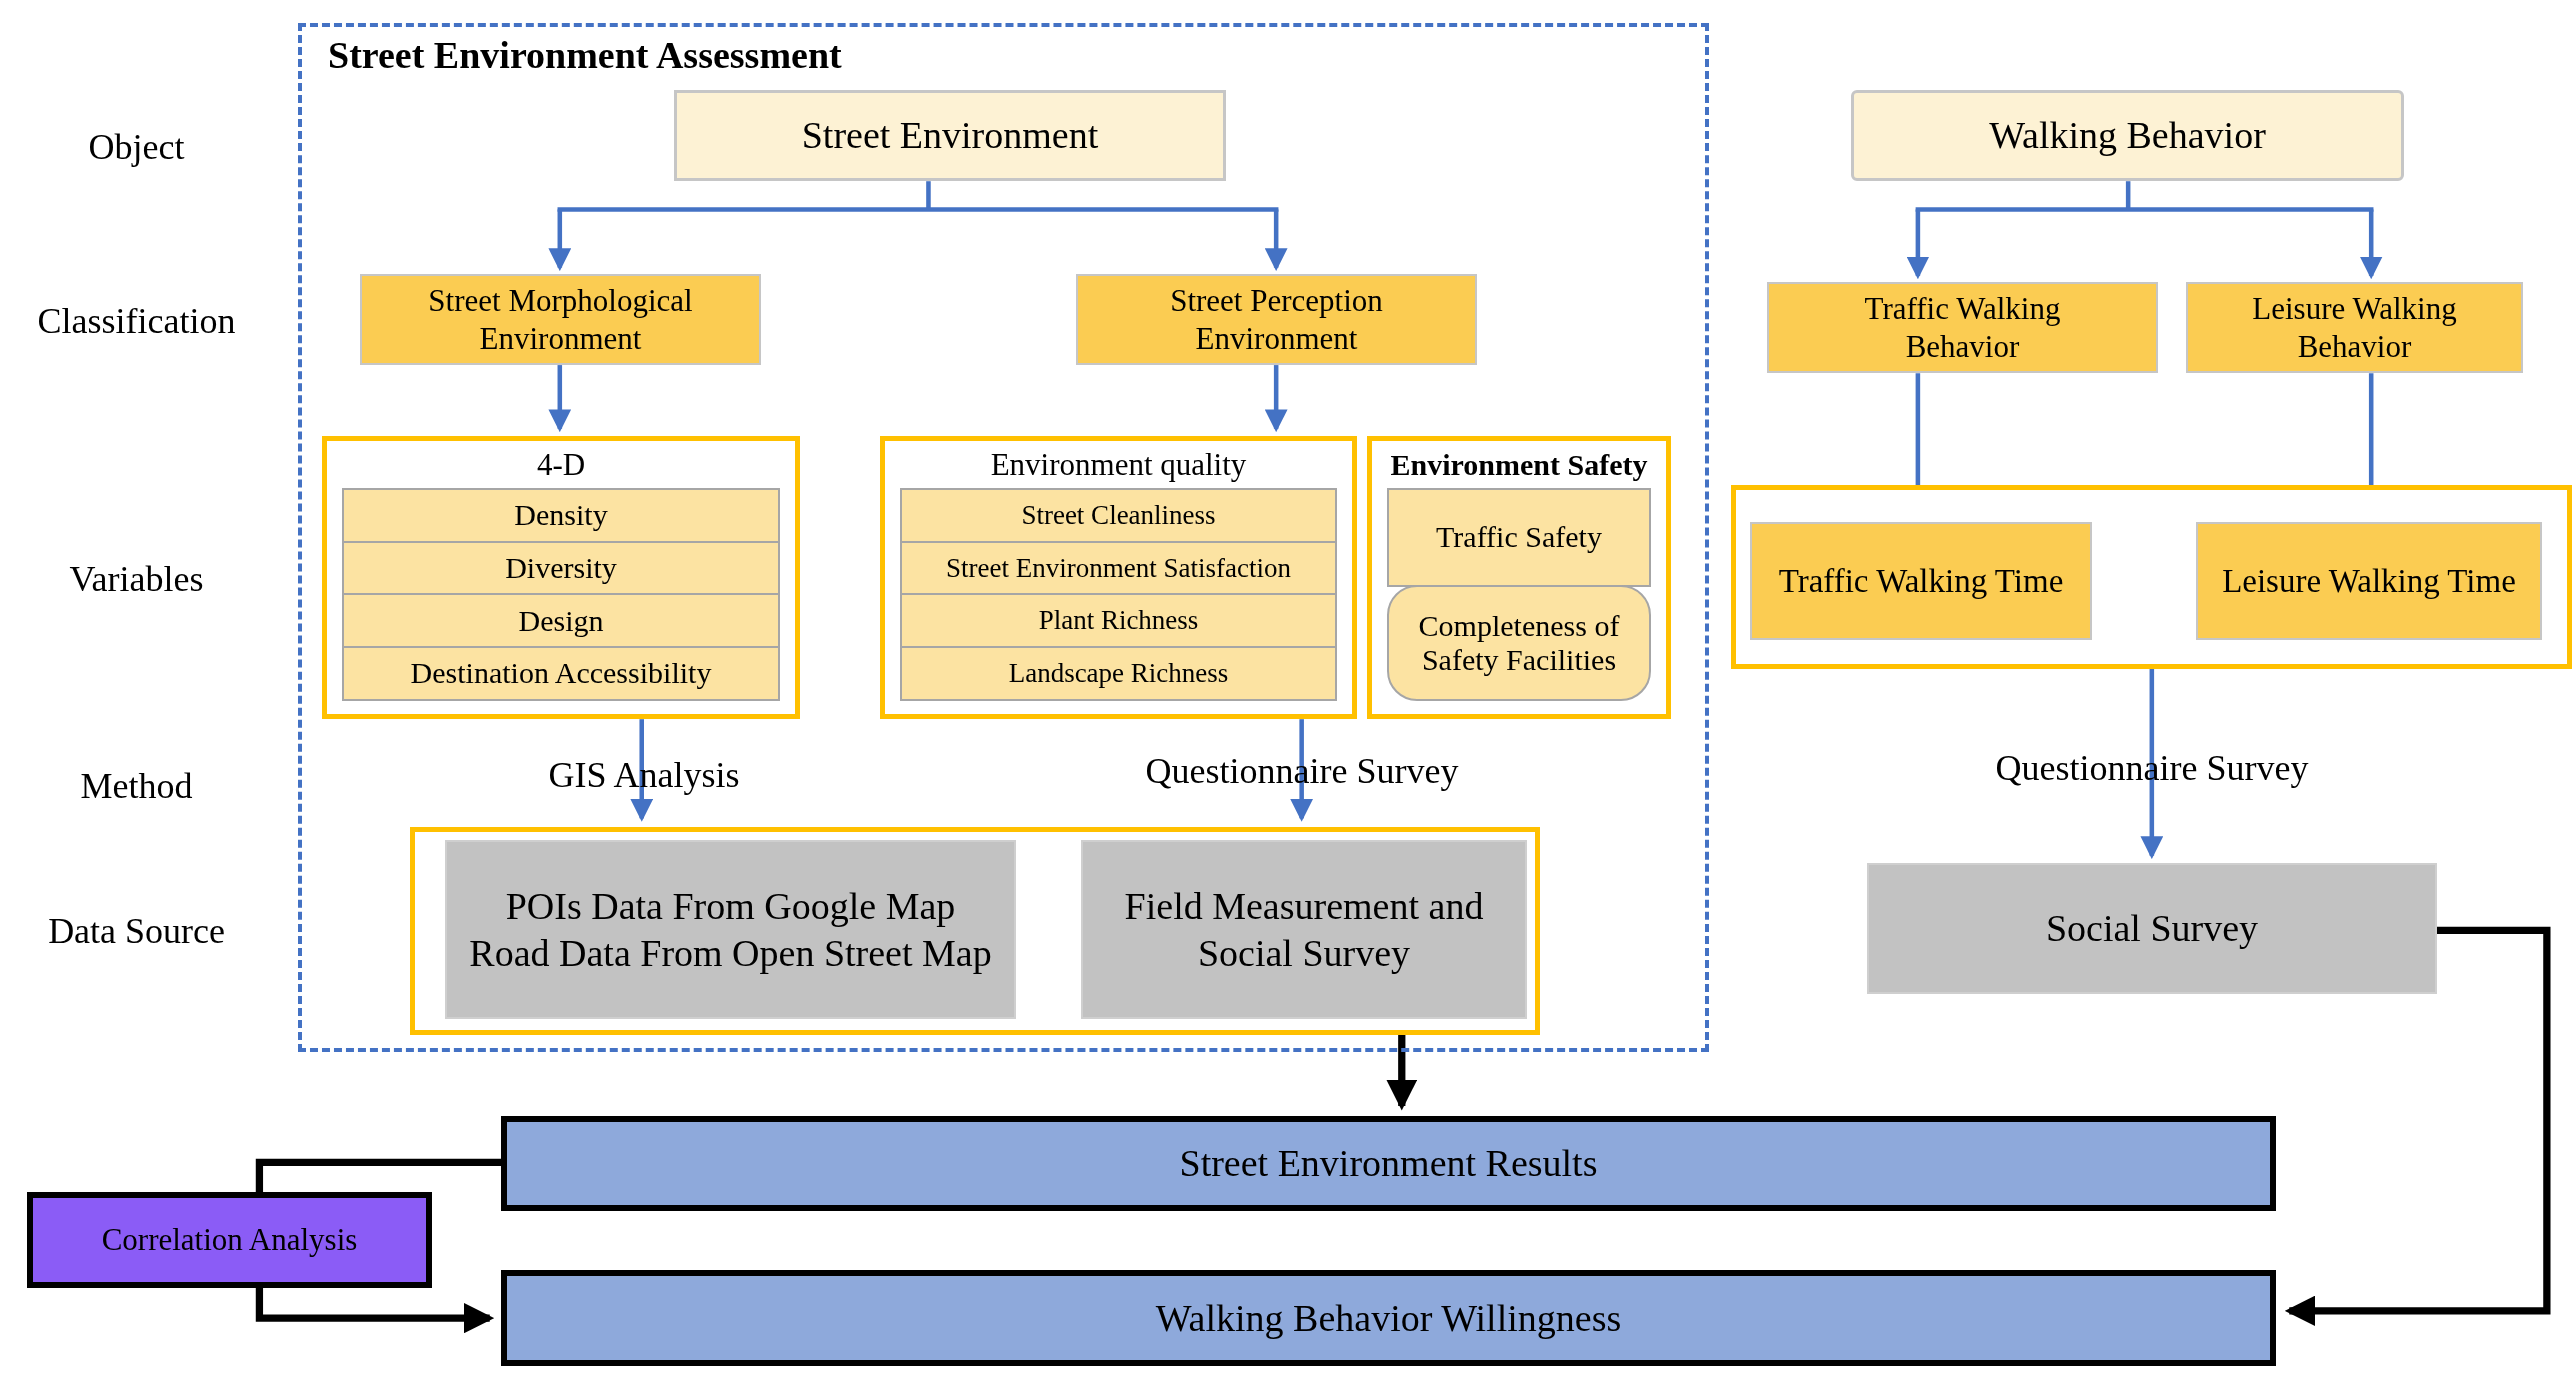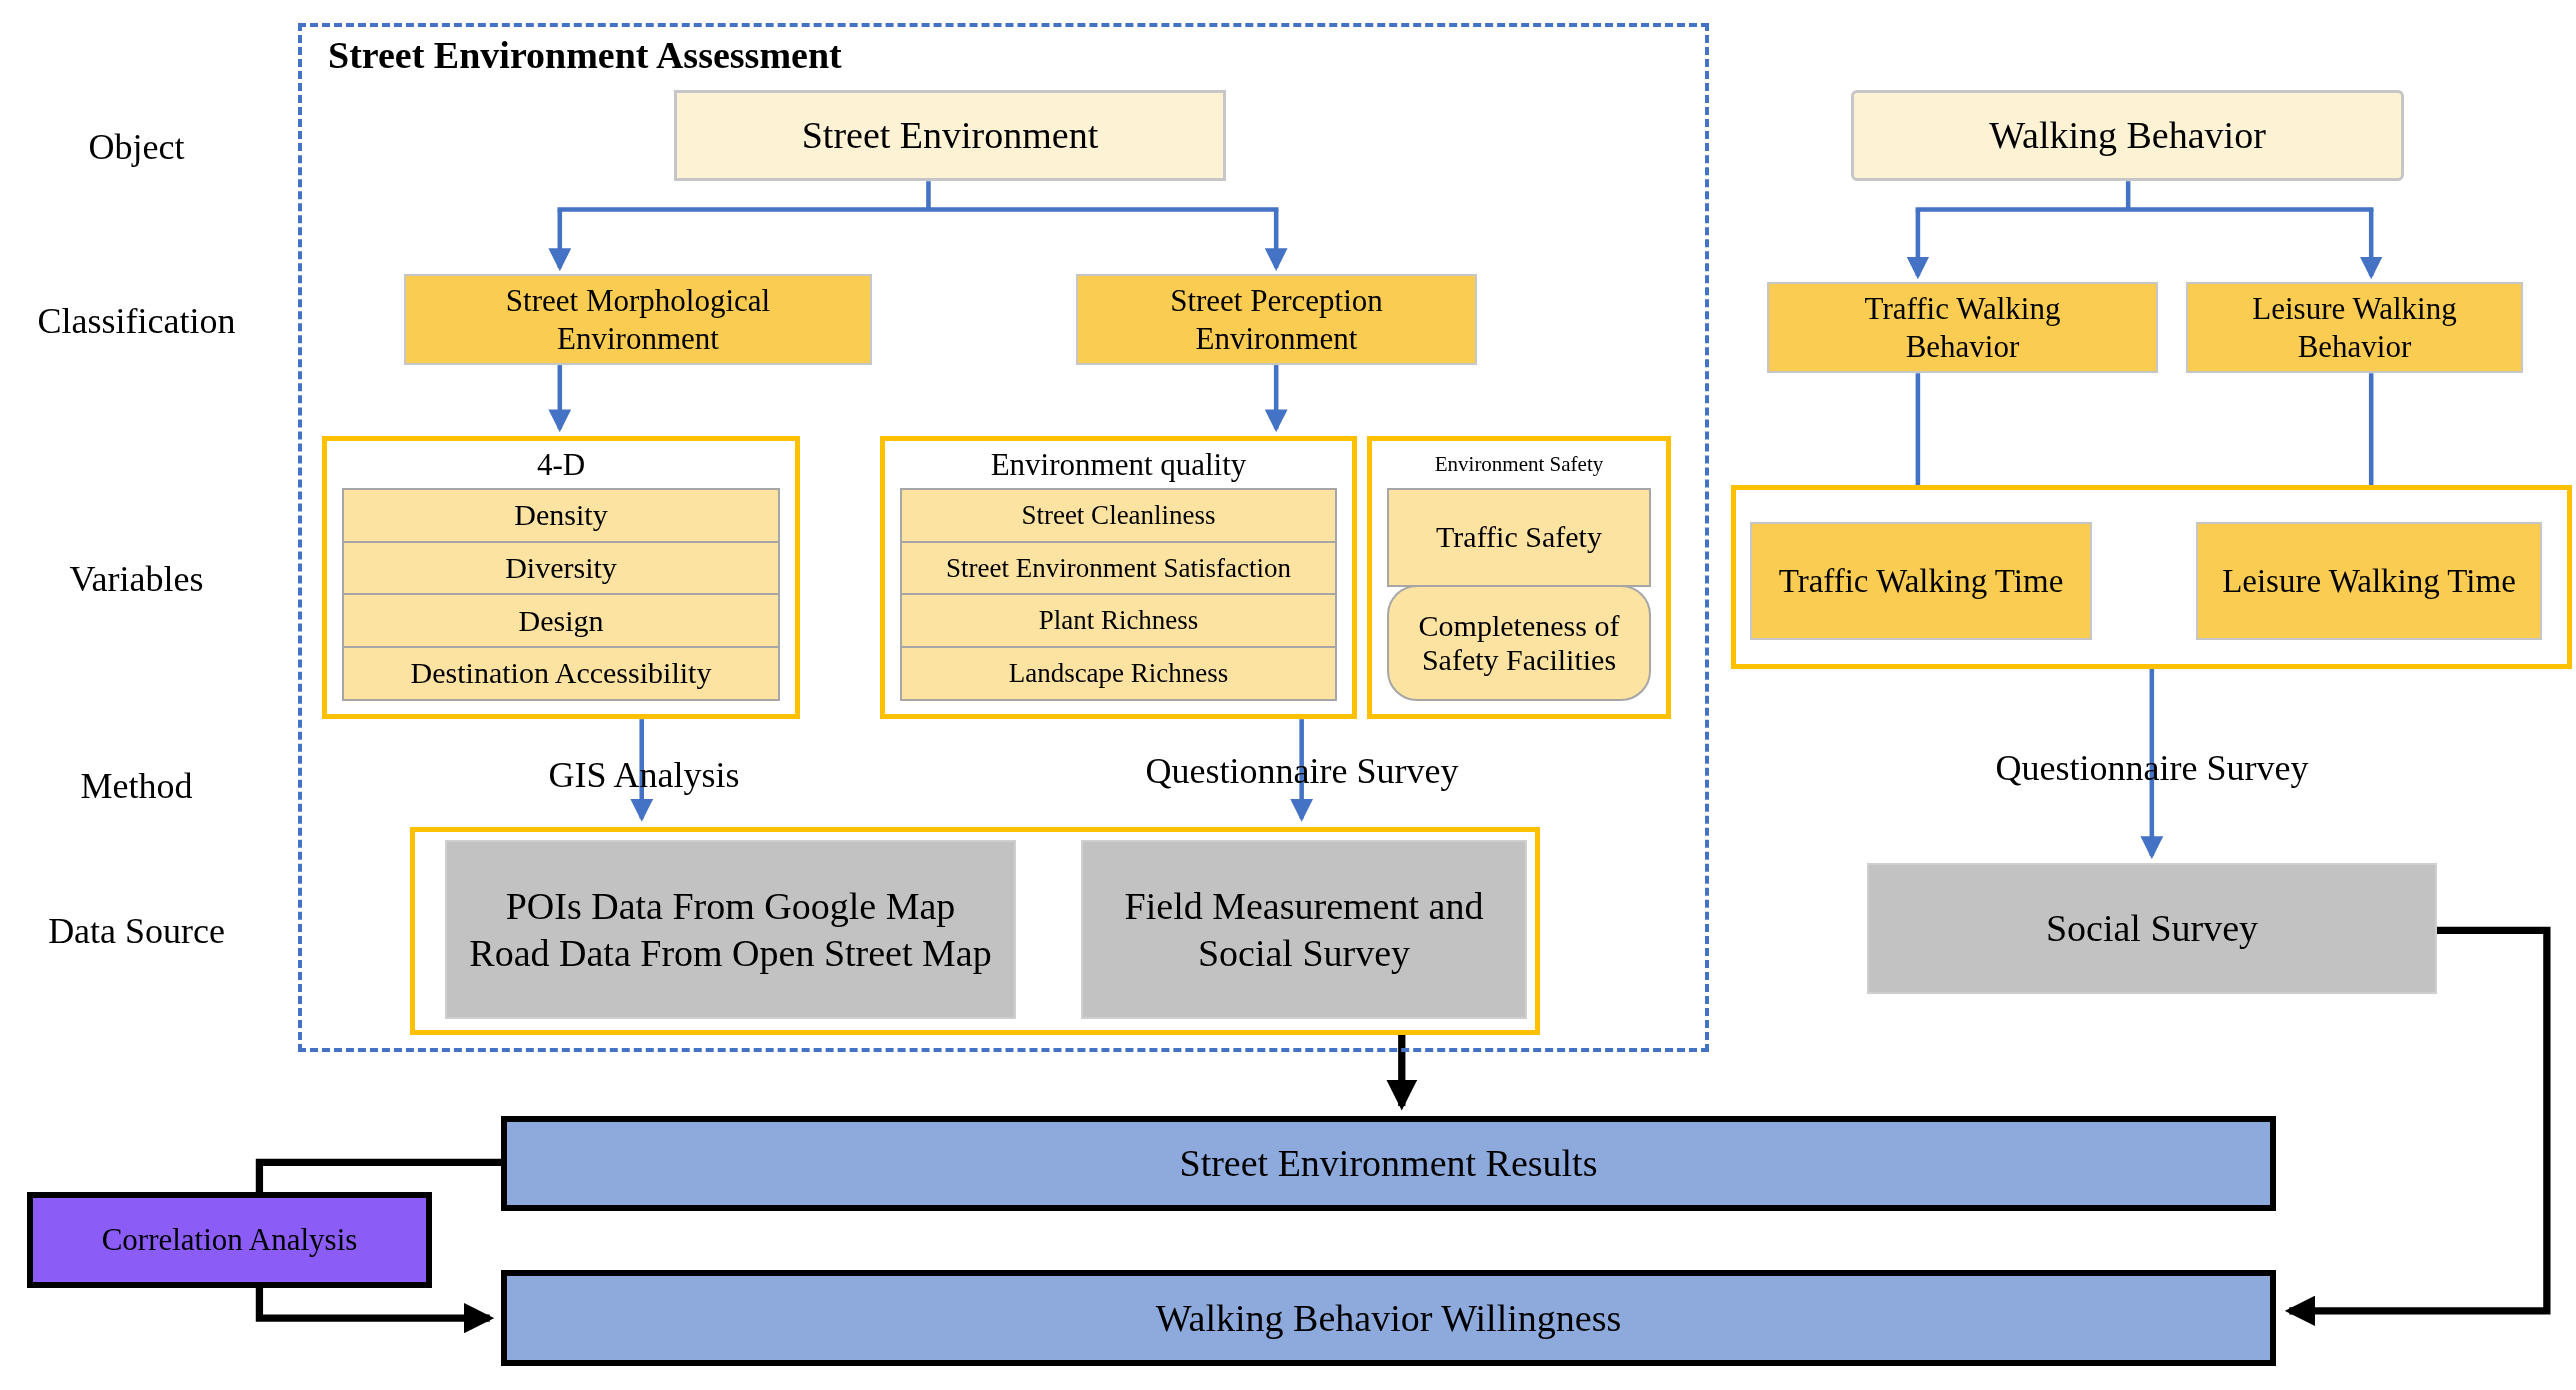--- a/index.html
+++ b/index.html
@@ -107,21 +107,21 @@
 
   <div class="rowlabel" style="top:126px;">Object</div>
   <div class="rowlabel" style="top:300px;">Classification</div>
   <div class="rowlabel" style="top:558px;">Variables</div>
   <div class="rowlabel" style="top:765px;">Method</div>
   <div class="rowlabel" style="top:910px;">Data Source</div>
 
   <div class="box cream f42" style="left:674px;top:90px;width:552px;height:91px;">Street Environment</div>
   <div class="box cream f42" style="left:1851px;top:90px;width:553px;height:91px;border-radius:6px;">Walking Behavior</div>
 
-  <div class="box gold f34" style="left:360px;top:274px;width:468px;height:91px;padding:0 20px;margin-left:44px;">Street Morphological Environment</div>
+  <div class="box gold f34" style="left:360px;top:274px;width:401px;height:91px;padding:0 20px;">Street Morphological Environment</div>
   <div class="box gold f34" style="left:1076px;top:274px;width:401px;height:91px;padding:4px 55px;">Street Perception Environment</div>
   <div class="box gold f34" style="left:1747px;top:282px;width:391px;height:91px;padding:16px 50px;margin-left:20px;">Traffic Walking Behavior</div>
   <div class="box gold f34" style="left:2186px;top:282px;width:337px;height:91px;padding:0 22px;">Leisure Walking Behavior</div>
 
   <div class="vcontainer goldframe" style="left:322px;top:436px;width:478px;height:283px;">
     <div class="vheader">4-D</div>
     <div class="vrows">
       <div class="vrow">Density</div>
       <div class="vrow">Diversity</div>
       <div class="vrow">Design</div>
@@ -133,21 +133,21 @@
     <div class="vheader">Environment quality</div>
     <div class="vrows">
       <div class="vrow small">Street Cleanliness</div>
       <div class="vrow small">Street Environment Satisfaction</div>
       <div class="vrow small">Plant Richness</div>
       <div class="vrow small">Landscape Richness</div>
     </div>
   </div>
 
   <div class="vcontainer goldframe" style="left:1367px;top:436px;width:304px;height:283px;">
-    <div class="vheader" style="font-size:21px;">Environment Safety</div>
+    <div class="vheader" style="font-size:30px;font-weight:bold;">Environment Safety</div>
     <div class="vrows">
       <div class="vrow" style="flex:1 1 0;">Traffic Safety</div>
       <div class="vrow" style="flex:1.18 1 0;padding:0 18px;border-radius:30px;">Completeness of Safety Facilities</div>
     </div>
   </div>
 
   <div class="abs goldframe" style="left:1731px;top:485px;width:841px;height:184px;"></div>
   <div class="box gold f36" style="left:1750px;top:522px;width:342px;height:118px;">Traffic Walking Time</div>
   <div class="box gold f36" style="left:2196px;top:522px;width:346px;height:118px;">Leisure Walking Time</div>
 

